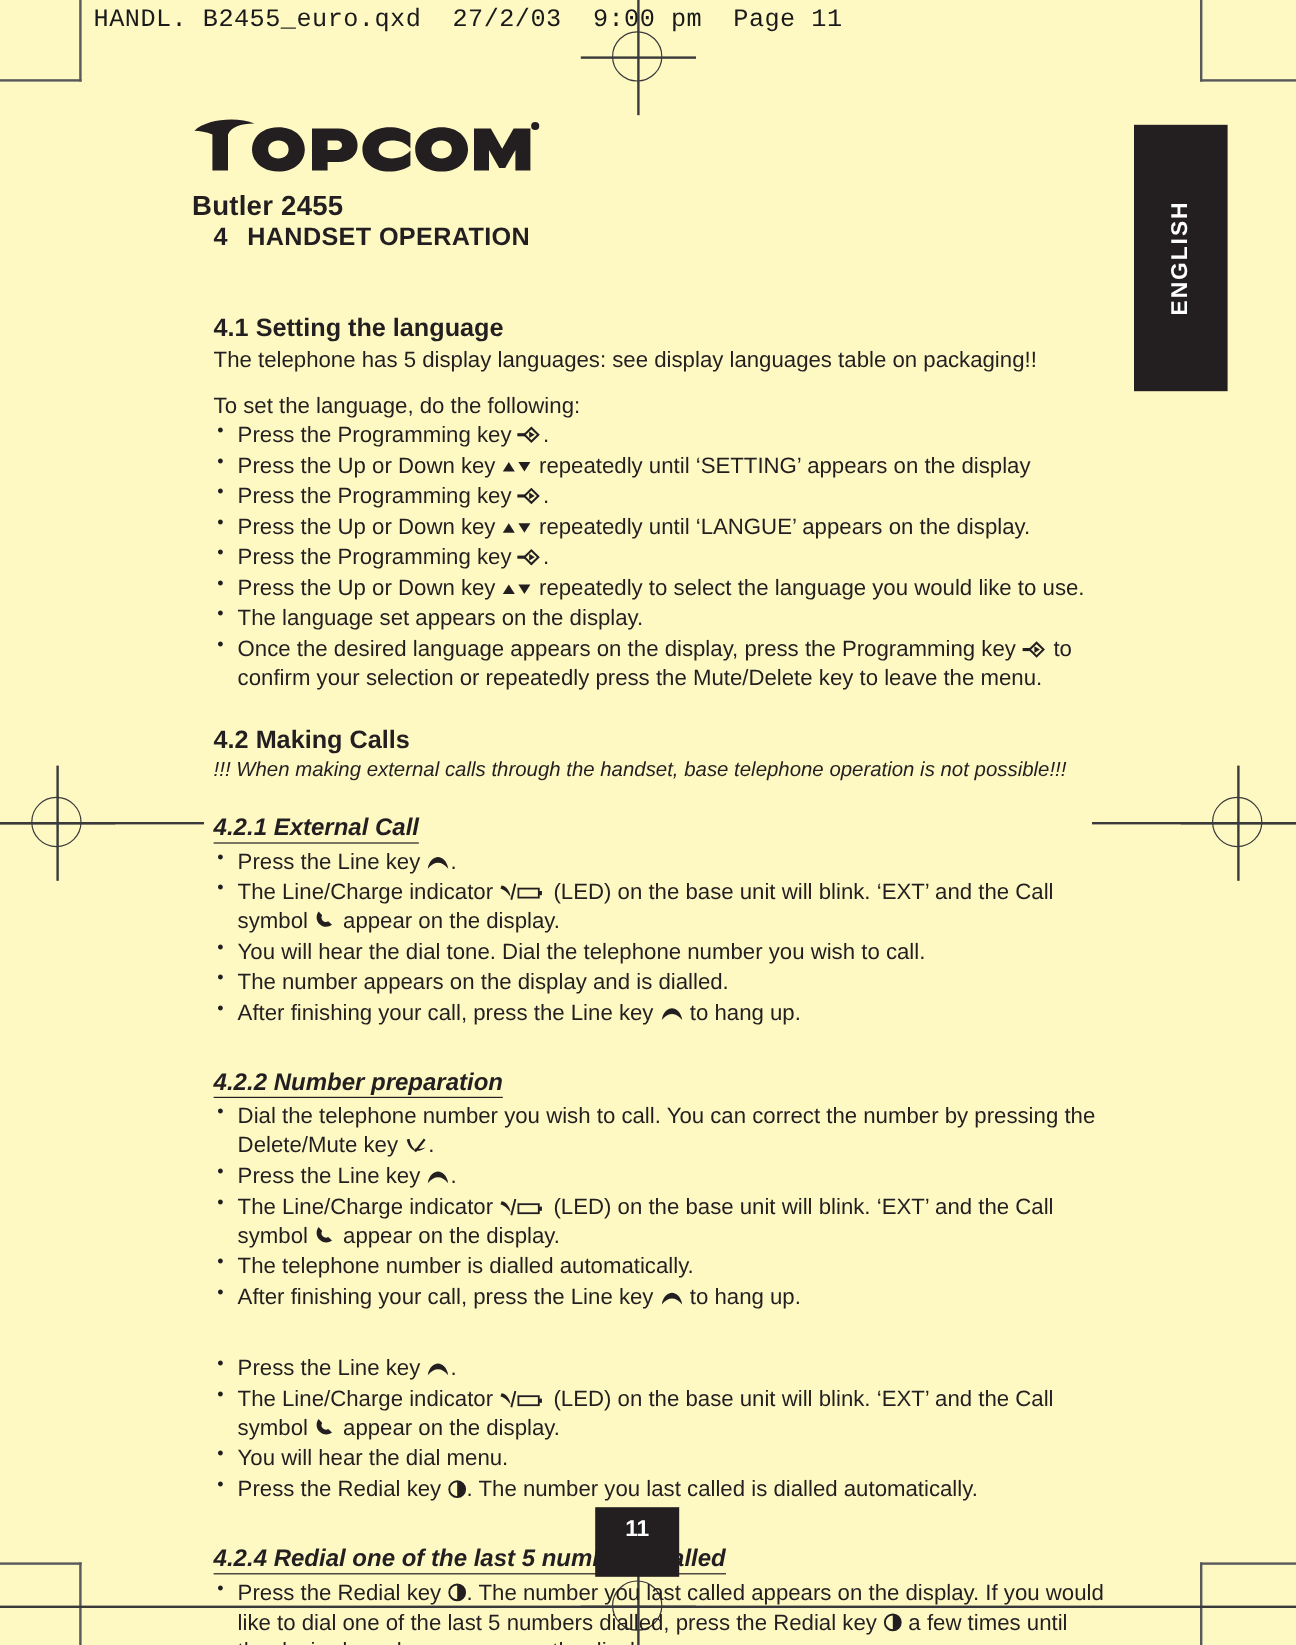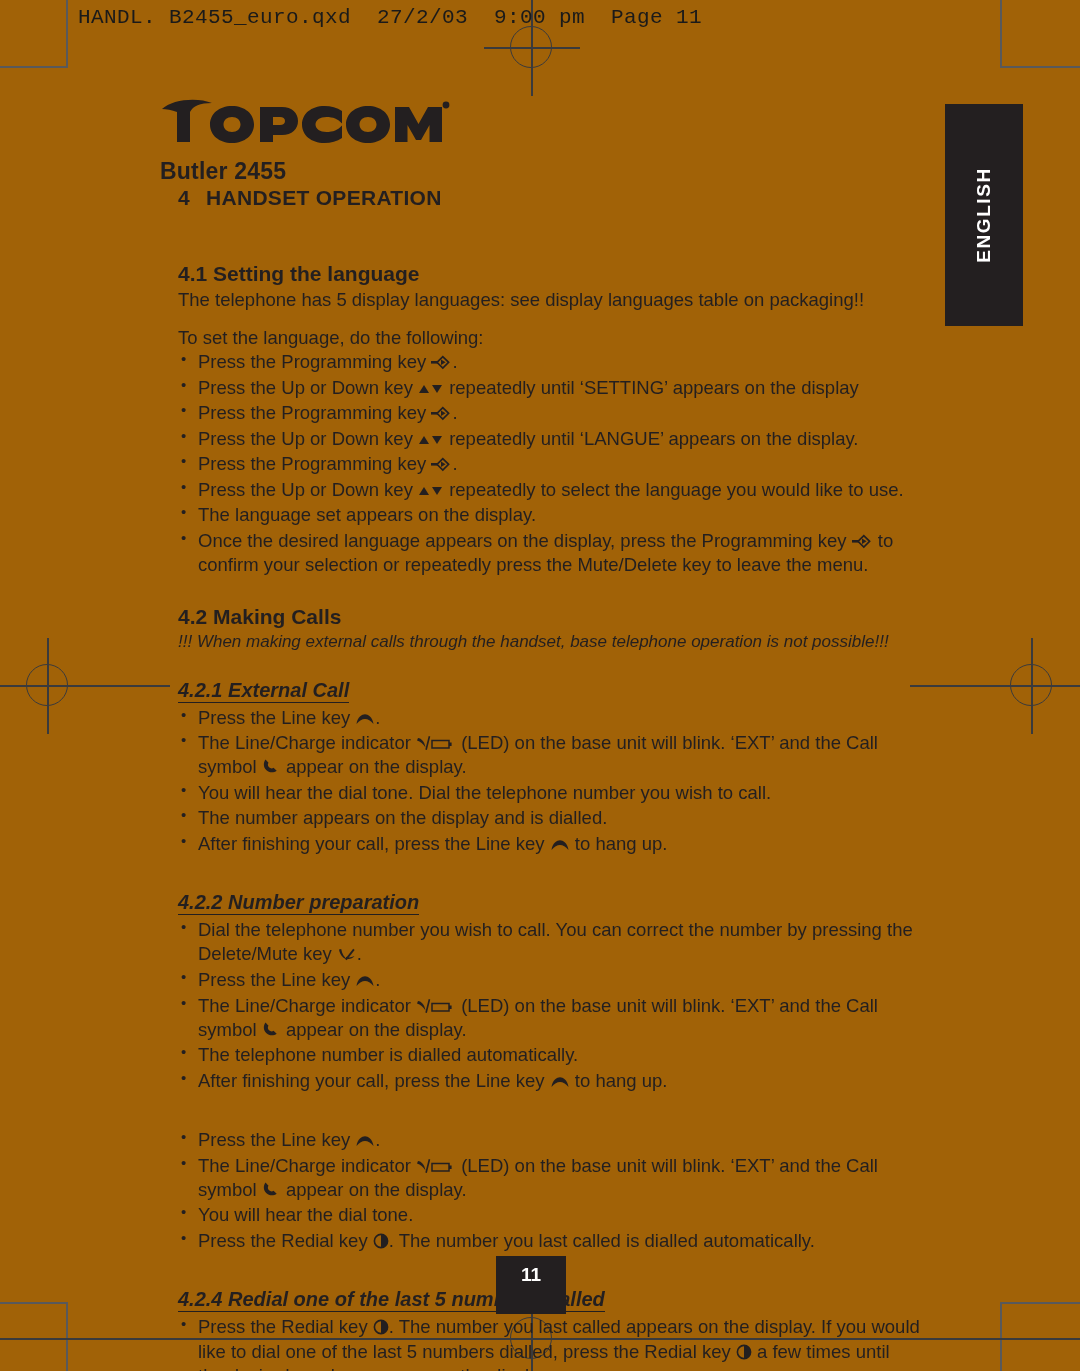--- a/index.html
+++ b/index.html
@@ -8,21 +8,21 @@
     background: #ffffff;
   }
   body {
     font-family: "Liberation Sans", sans-serif;
     color: #231f20;
   }
   #page {
     position: relative;
     width: 1080px;
     height: 1371px;
-    background: #a16207;
+    background: #fef9c3;
     overflow: hidden;
   }
 
   
   .crop-v, .crop-h {
     position: absolute;
     background: #58595b;
   }
   .crop-v { width: 2px; }
   .crop-h { height: 2px; }
@@ -448,21 +448,21 @@
                 <path d="M2 2 C5.5 2.5, 8.5 5.5, 9.5 11.5 C7 8, 4.5 5.5, 1 4.5 Z"></path>
                 <rect x="11" y="0" width="1.6" height="14" transform="rotate(14 11.8 7)"></rect>
                 <rect x="16" y="4.5" width="17" height="7.5" fill="none" stroke="#231f20" stroke-width="1.5"></rect>
                 <rect x="33" y="6.5" width="2.6" height="3.5"></rect>
               </g>
             </svg></span><span> (LED) on the base unit will blink. ‘EXT’ and the Call symbol </span><span class="ic"><svg width="19" height="17" viewBox="0 0 19 17">
               <path d="M3.5 1.5 C1.2 4.5, 1.2 9, 4.2 12 C7.2 15, 11.7 15, 14.7 12.7 L11.5 9.8 C10.2 10.8, 8.3 10.6, 7 9.3 C5.7 8, 5.5 6.1, 6.5 4.8 Z" fill="#231f20"></path>
             </svg></span><span> appear on the display.</span>
       </li>
       <li>
-        <span>You will hear the dial tone.</span>
+        <span>You will hear the dial menu.</span>
       </li>
       <li>
         <span>Press the Redial key </span><span class="ic"><svg width="16" height="16" viewBox="0 0 16 16">
               <g>
                 <circle cx="8" cy="8" r="6.6" fill="none" stroke="#231f20" stroke-width="1.6"></circle>
                 <path d="M8 1.4 A6.6 6.6 0 0 1 8 14.6 Z" fill="#231f20"></path>
               </g>
             </svg></span><span>. The number you last called is dialled automatically.</span>
       </li>
     </ul>

